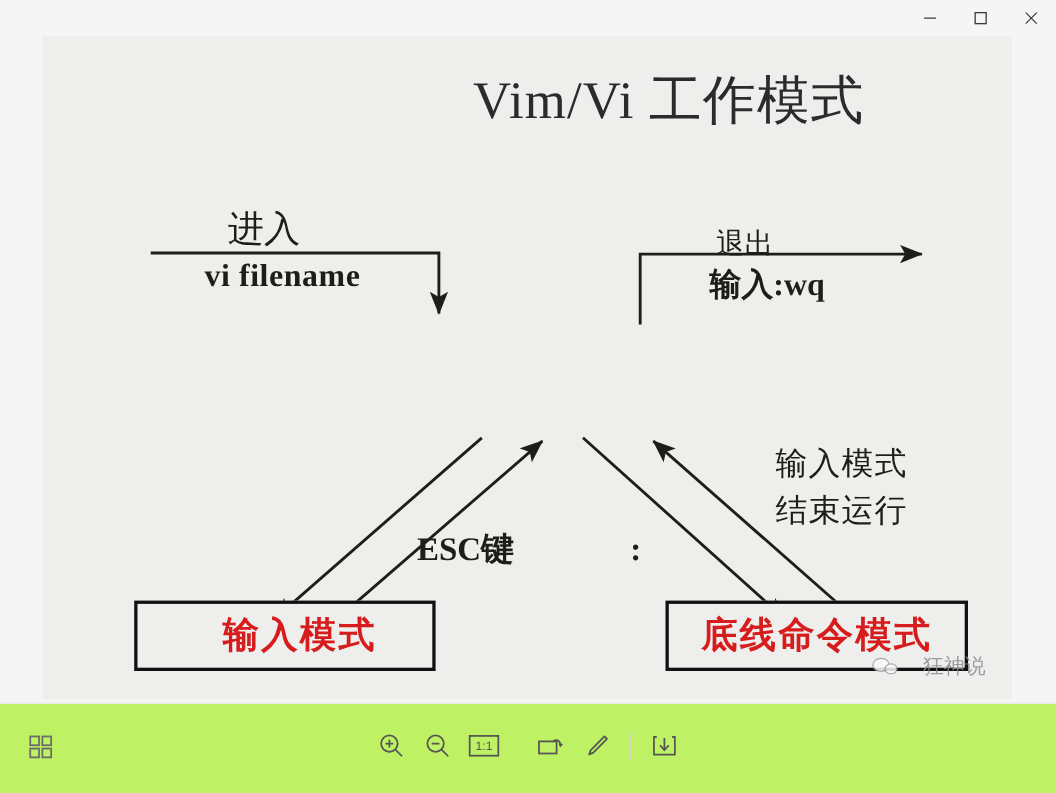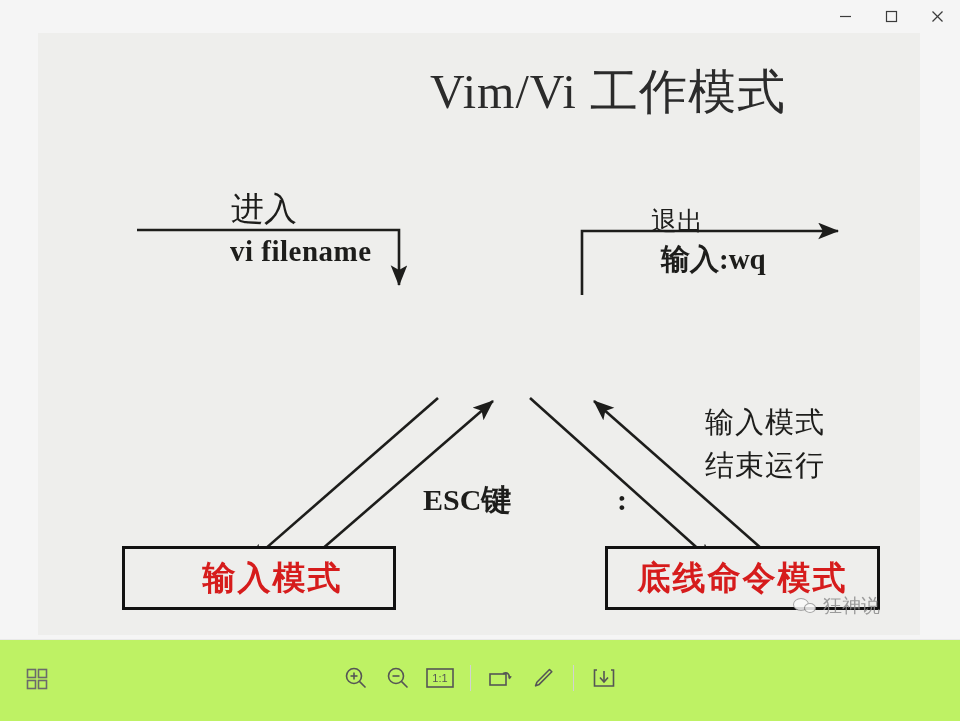--- a/index.html
+++ b/index.html
@@ -56,41 +56,40 @@
     font-family: "Liberation Serif", serif;
     font-size: 48px;
     letter-spacing: 1px;
     color: #2b2b2b;
   }
 
   .cjk-serif { font-family: "Liberation Serif", serif; }
   .mono-serif-bold {
     font-family: "Liberation Serif", serif;
     font-weight: bold;
-    margin-left: 44px;
   }
 
   .box {
     position: absolute;
     background: #eeeeec;
     border: 3px solid #111;
     display: flex; align-items: center; justify-content: center;
   }
   .box-label {
     color: #d61c1c;
     font-family: "Liberation Serif", serif;
     font-weight: bold;
     letter-spacing: 2px;
     line-height: 1;
   }
 
   
   .watermark {
     position: absolute;
-    display: flex; align-items: center; gap: 4px;
+    display: flex; align-items: center; gap: 20px;
     color: #8d8d8d;
     font-family: "Liberation Serif", serif;
     font-size: 19px;
     opacity: .85;
   }
   .wm-logo { width: 26px; height: 20px; position: relative; }
   .wm-logo .b1, .wm-logo .b2 {
     position: absolute; border-radius: 50%;
     background: #fafafa; border: 1px solid #9a9a9a;
   }
@@ -173,25 +172,25 @@
 
           <path d="M492,365 L676,530" marker-end="url(#ah)"></path>
 
           <path d="M740,530 L556,368" marker-end="url(#ah)"></path>
         </g>
       </svg>
     </div>
 
     <div class="lbl title-text" style="left:392px; top:35px;">Vim/Vi 工作模式</div>
 
-    <div class="lbl cjk-serif" style="left:169px; top:160px; font-size:33px;margin-left:24px;">进入</div>
+    <div class="lbl cjk-serif" style="left:169px; top:160px; font-size:33px;">进入</div>
     <div class="lbl mono-serif-bold" style="left:148px; top:204px; font-size:29px; letter-spacing:.5px;">vi filename</div>
 
     <div class="lbl cjk-serif" style="left:613px; top:176px; font-size:26px;">退出</div>
-    <div class="lbl mono-serif-bold" style="left:579px; top:212px; font-size:29px;">输入:wq</div>
+    <div class="lbl mono-serif-bold" style="left:607px; top:212px; font-size:29px;">输入:wq</div>
 
     <div class="lbl mono-serif-bold" style="left:341px; top:452px; font-size:30px;">ESC键</div>
     <div class="lbl mono-serif-bold" style="left:535px; top:452px; font-size:30px;">:</div>
     <div class="lbl cjk-serif" style="left:667px; top:375px; font-size:29px; letter-spacing:1px;">输入模式</div>
     <div class="lbl cjk-serif" style="left:667px; top:418px; font-size:29px; letter-spacing:1px;">结束运行</div>
 
 
     <div class="box" style="left:84px; top:513px; width:274px; height:64px;padding-left:27px;">
       <span class="box-label" style="font-size:33px;">输入模式</span>
     </div>

